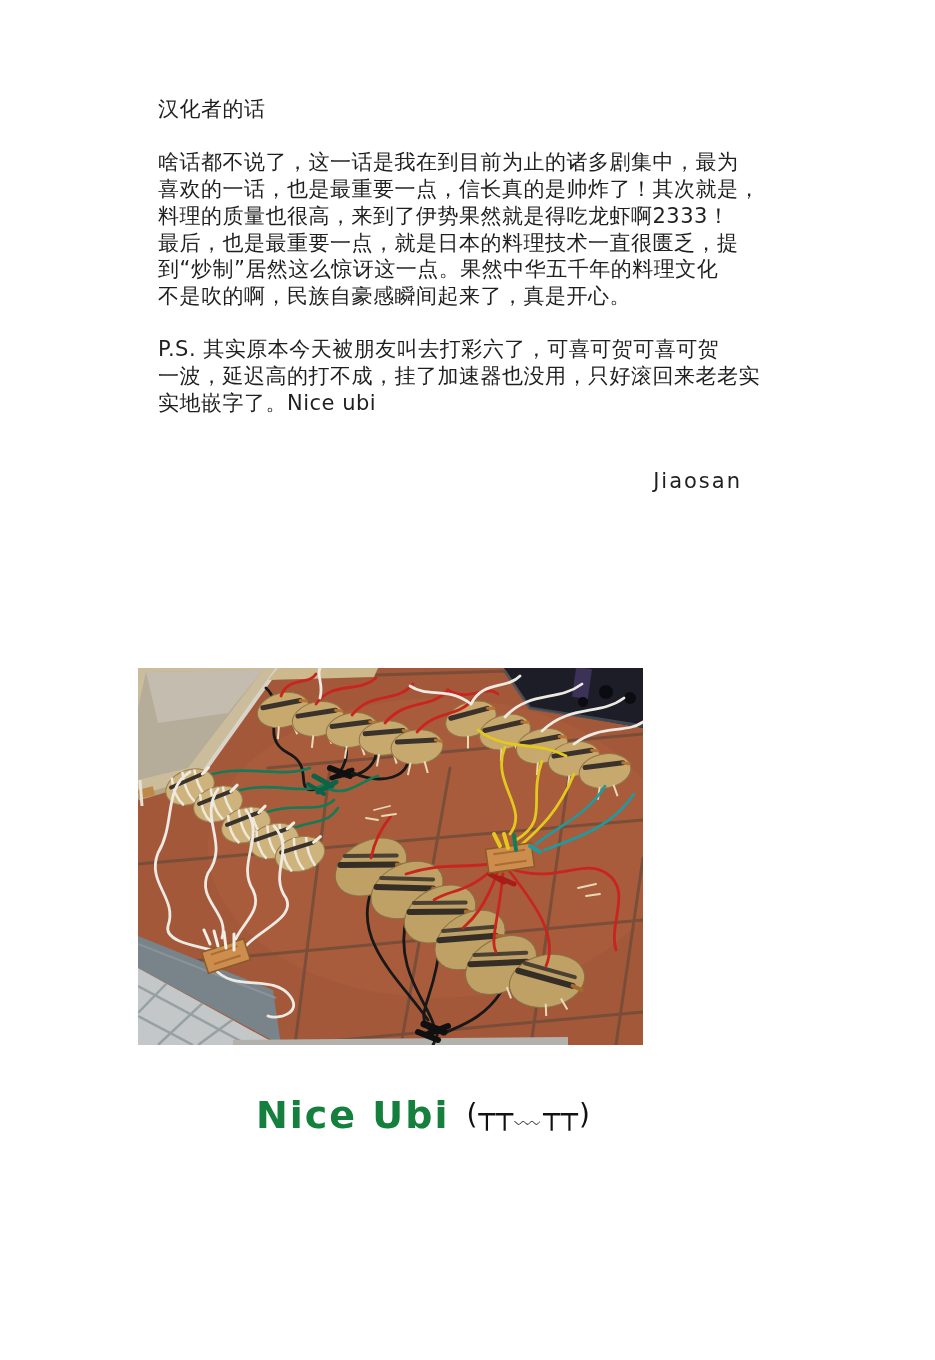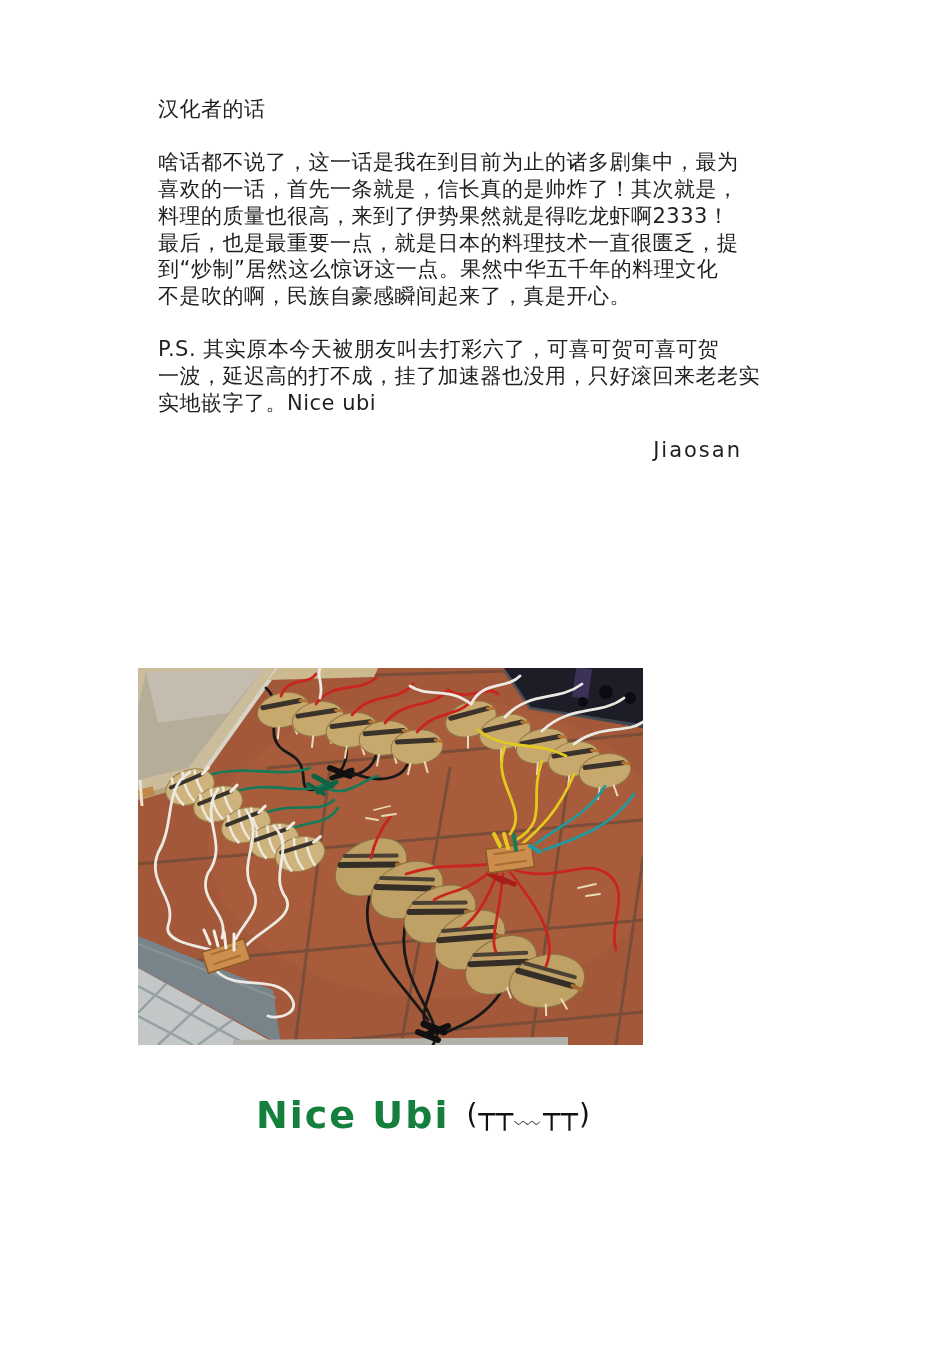--- a/index.html
+++ b/index.html
@@ -7,21 +7,21 @@
     position:relative;width:924px;height:1360px;background:#ffffff;overflow:hidden;
     font-family:"DejaVu Sans","Liberation Sans",sans-serif;color:#1f1f1f;
   }
   .note{
     position:absolute;left:158px;top:96px;width:584px;
     font-size:21px;line-height:26.7px;letter-spacing:0.5px;
   }
   .para + .para{margin-top:26.7px;}
   .line{white-space:nowrap;}
   .signature{
-    margin-top:21px;text-align:right;letter-spacing:2px;white-space:nowrap;
+    margin-top:52px;text-align:right;letter-spacing:2px;white-space:nowrap;
   }
   .photo{
     position:absolute;left:138px;top:668px;width:505px;height:377px;margin:0;
   }
   .photo svg{display:block;}
   .footer{
     position:absolute;left:256px;top:1093px;white-space:nowrap;
   }
   .footer .headline{
     font-size:38px;font-weight:bold;letter-spacing:2px;color:#15803d;
@@ -33,21 +33,21 @@
 </style>
 </head>
 <body>
 
 <div class="page">
 
   <section class="note">
     <div class="para title">汉化者的话</div>
     <div class="para">
       <div class="line">啥话都不说了，这一话是我在到目前为止的诸多剧集中，最为</div>
-      <div class="line">喜欢的一话，首先一条就是，信长真的是帅炸了！其次就是，</div>
+      <div class="line">喜欢的一话，也是最重要一点，信长真的是帅炸了！其次就是，</div>
       <div class="line">料理的质量也很高，来到了伊势果然就是得吃龙虾啊2333！</div>
       <div class="line">最后，也是最重要一点，就是日本的料理技术一直很匮乏，提</div>
       <div class="line">到“炒制”居然这么惊讶这一点。果然中华五千年的料理文化</div>
       <div class="line">不是吹的啊，民族自豪感瞬间起来了，真是开心。</div>
     </div>
     <div class="para">
       <div class="line">P.S. 其实原本今天被朋友叫去打彩六了，可喜可贺可喜可贺</div>
       <div class="line">一波，延迟高的打不成，挂了加速器也没用，只好滚回来老老实</div>
       <div class="line">实地嵌字了。Nice ubi</div>
     </div>

